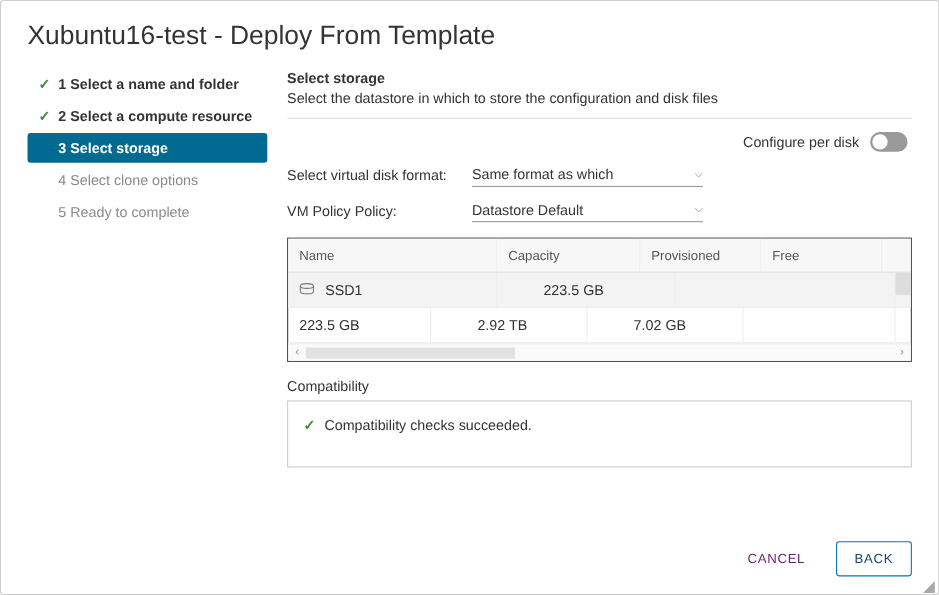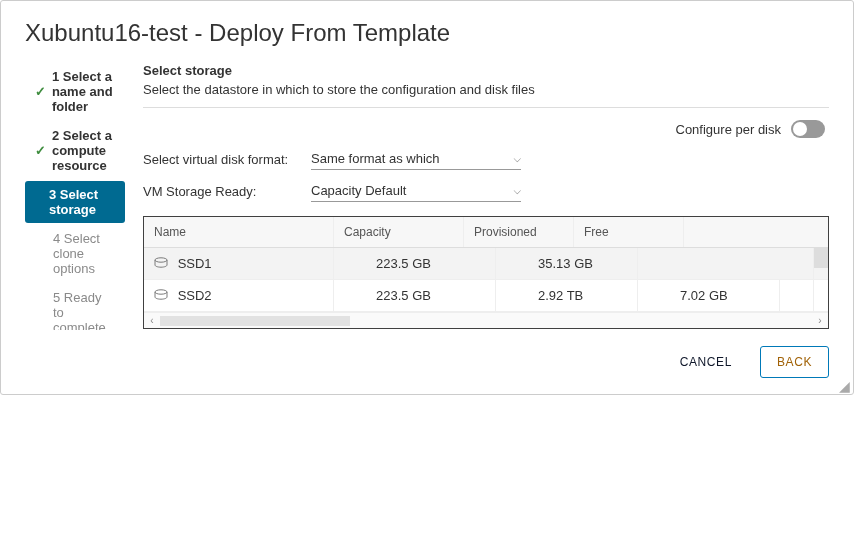--- a/index.html
+++ b/index.html
@@ -4,21 +4,21 @@
 <style>
 * { box-sizing: border-box; margin: 0; padding: 0; }
 body {
   font-family: -apple-system, BlinkMacSystemFont, "Segoe UI", Arial, sans-serif;
   background: #fff;
   color: #333;
   font-size: 13px;
 }
 .dialog {
   width: 854px;
-  height: 395px;
+  height: 541px;
   border: 1px solid #ccc;
   border-radius: 3px;
   display: flex;
   flex-direction: column;
   position: relative;
 }
 .dialog-title {
   font-size: 24px;
   font-weight: 300;
   color: #333;
@@ -246,26 +246,26 @@
 }
 .btn {
   font-size: 12px;
   letter-spacing: 0.6px;
   padding: 8px 16px;
   border-radius: 3px;
   cursor: pointer;
   font-weight: 500;
 }
 .btn-text {
-  color: #0f172a;
+  color: #701a75;
   background: none;
   border: none;
 }
 .btn-outline {
-  color: #a16207;
+  color: #0c4a6e;
   background: #fff;
   border: 1px solid #0079b8;
 }
 .btn-primary {
   color: #fff;
   background: #0079b8;
   border: 1px solid #0079b8;
 }
 .resize-handle {
   position: absolute;
@@ -318,23 +318,23 @@
 
       <div class="form-row">
         <div class="form-label">Select virtual disk format:</div>
         <div class="select">
           <span>Same format as which</span>
           <span class="chevron">⌵</span>
         </div>
       </div>
 
       <div class="form-row">
-        <div class="form-label">VM Storage Ready:</div>
+        <div class="form-label">VM Policy Policy:</div>
         <div class="select">
-          <span>Capacity Default</span>
+          <span>Datastore Default</span>
           <span class="chevron">⌵</span>
         </div>
       </div>
 
       <div class="table-wrap">
         <div class="table-head">
           <div class="th col-name">Name</div>
           <div class="th col-cap">Capacity</div>
           <div class="th col-prov">Provisioned</div>
           <div class="th col-free">Free</div>
@@ -345,33 +345,23 @@
             <div class="td col-name">
               <span class="ds-icon">
                 <svg width="14" height="11" viewBox="0 0 14 11">
                     <ellipse cx="7" cy="3" rx="6" ry="2.2" fill="none" stroke="#7a7a7a" stroke-width="1"></ellipse>
                     <path d="M1 3v5c0 1.2 2.7 2.2 6 2.2s6-1 6-2.2V3" fill="none" stroke="#7a7a7a" stroke-width="1"></path>
                   </svg>
               </span>
               <span>SSD1</span>
             </div>
             <div class="td col-cap">223.5 GB</div>
-            <div class="td col-free">35.13 GB</div>
             <div class="td col-sb"></div>
           </div>
           <div class="tr">
-            <div class="td col-name">
-              <span class="ds-icon">
-                <svg width="14" height="11" viewBox="0 0 14 11">
-                    <ellipse cx="7" cy="3" rx="6" ry="2.2" fill="none" stroke="#7a7a7a" stroke-width="1"></ellipse>
-                    <path d="M1 3v5c0 1.2 2.7 2.2 6 2.2s6-1 6-2.2V3" fill="none" stroke="#7a7a7a" stroke-width="1"></path>
-                  </svg>
-              </span>
-              <span>SSD2</span>
-            </div>
             <div class="td col-cap">223.5 GB</div>
             <div class="td col-prov">2.92 TB</div>
             <div class="td col-free">7.02 GB</div>
             <div class="td col-sb"></div>
           </div>
           <div class="scrolltrack">
             <div class="scrollthumb"></div>
           </div>
         </div>
         <div class="hscroll">
@@ -380,20 +370,21 @@
             <div class="thumb"></div>
           </div>
           <div class="arrow">›</div>
         </div>
       </div>
 
       <div class="compat-label">Compatibility</div>
       <div class="compat-box">
         <div class="row">
           <span class="green-check">✓</span>
+          <span>Compatibility checks succeeded.</span>
         </div>
       </div>
     </div>
   </div>
 
   <div class="footer">
     <button class="btn btn-text">CANCEL</button>
     <button class="btn btn-outline">BACK</button>
   </div>
 

